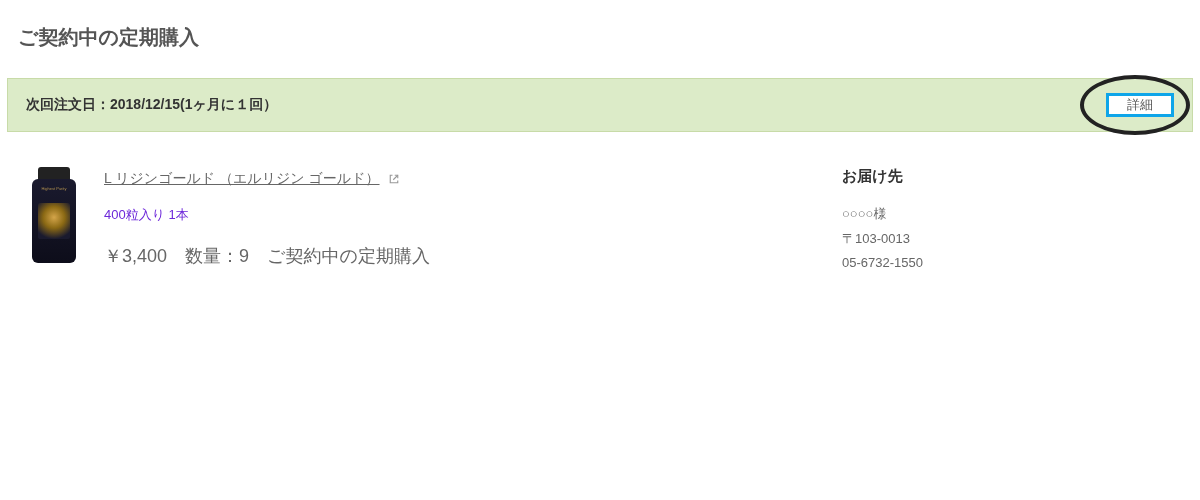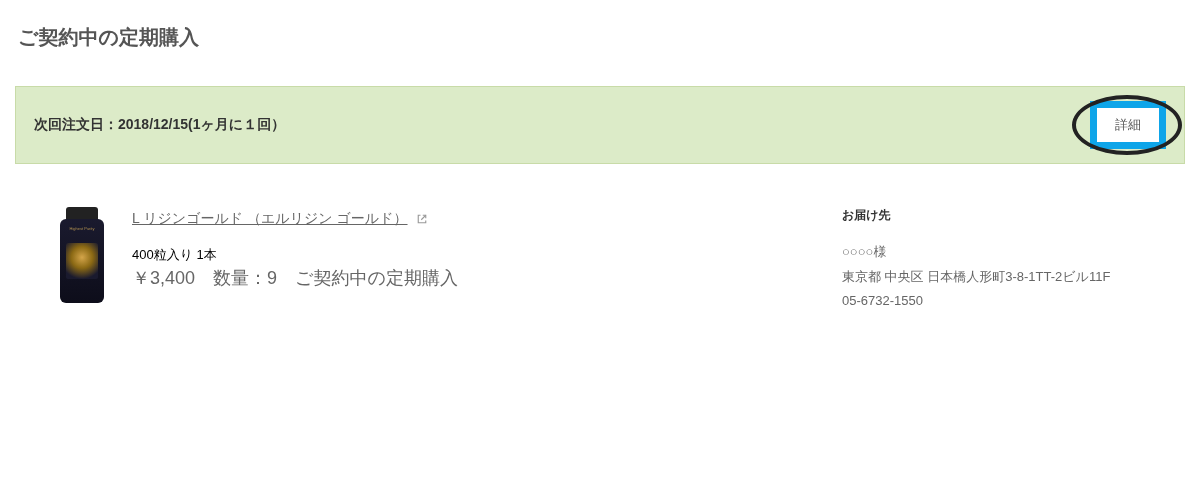--- a/index.html
+++ b/index.html
@@ -17,50 +17,50 @@
       padding: 24px 18px 20px 18px;
     }
     .order-header {
       background: #dcebc8;
       border: 1px solid #c8dba8;
       padding: 14px 18px;
       display: flex;
       align-items: center;
       justify-content: space-between;
       position: relative;
-      margin: 15px;
+      margin: 7px;
     }
     .next-order-label {
       font-size: 14px;
       font-weight: bold;
       color: #333;
     }
     .detail-button {
       background: #fff;
-      border: 7px solid #0ea5e9;
-      padding: 8px 18px;
+      border: 3px solid #0ea5e9;
+      padding: 0 18px;
       font-size: 13px;
       color: #555;
       cursor: pointer;
       font-family: inherit;
     }
     .highlight-ellipse {
       position: absolute;
       right: 2px;
       top: 50%;
       transform: translateY(-50%);
       width: 110px;
       height: 60px;
       border: 4px solid #222;
       border-radius: 50%;
       pointer-events: none;
     }
     .content-row {
       display: flex;
-      padding: 28px 18px 0 56px;
+      padding: 28px 18px 0 28px;
     }
     .product-col {
       display: flex;
       flex: 1;
       gap: 24px;
     }
     .product-image {
       width: 52px;
       height: 98px;
       position: relative;
@@ -119,35 +119,35 @@
       text-decoration: underline;
       cursor: pointer;
     }
     .external-icon {
       width: 12px;
       height: 12px;
       color: #999;
     }
     .product-spec {
       font-size: 13px;
-      color: #000000;
-      margin-bottom: 2px;
+      color: #6d28d9;
+      margin-bottom: 20px;
     }
     .price-row {
       font-size: 18px;
       color: #666;
       display: flex;
       gap: 18px;
     }
     .address-col {
       width: 340px;
       flex-shrink: 0;
     }
     .address-title {
-      font-size: 12px;
+      font-size: 15px;
       font-weight: bold;
       color: #333;
       margin-bottom: 16px;
     }
     .address-line {
       font-size: 13px;
       color: #666;
       line-height: 1.9;
     }
   </style>
@@ -184,16 +184,16 @@
         <span>￥3,400</span>
         <span>数量：9</span>
         <span>ご契約中の定期購入</span>
       </div>
     </div>
   </div>
 
   <div class="address-col">
     <div class="address-title">お届け先</div>
     <div class="address-line">○○○○様</div>
-    <div class="address-line">東京都 中央区 日本橋人形町3-8-1TT-2ビル11F</div>
+    <div class="address-line">〒103-0013</div>
     <div class="address-line">05-6732-1550</div>
   </div>
 </div>
 
 </body></html>

